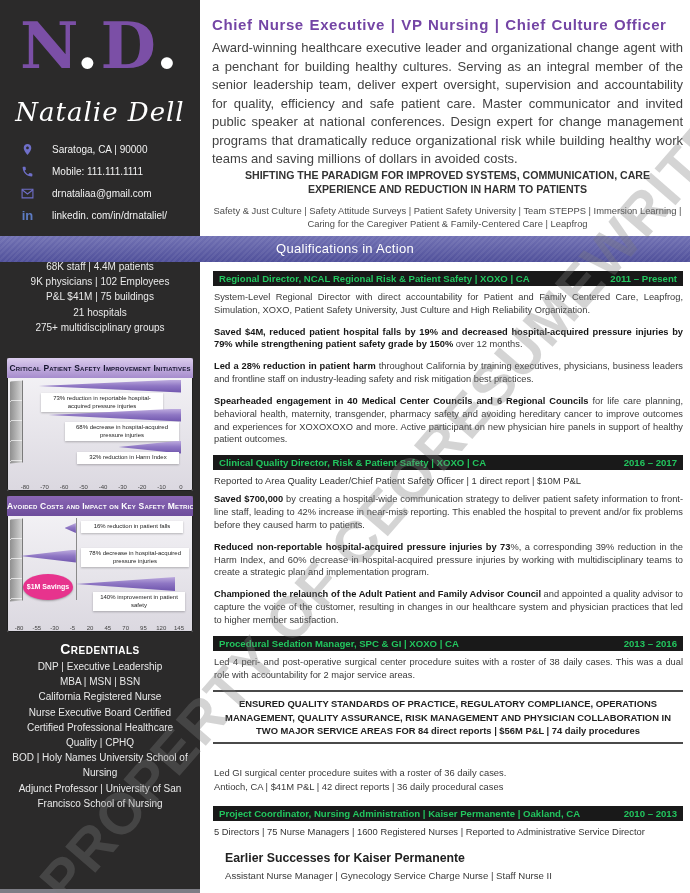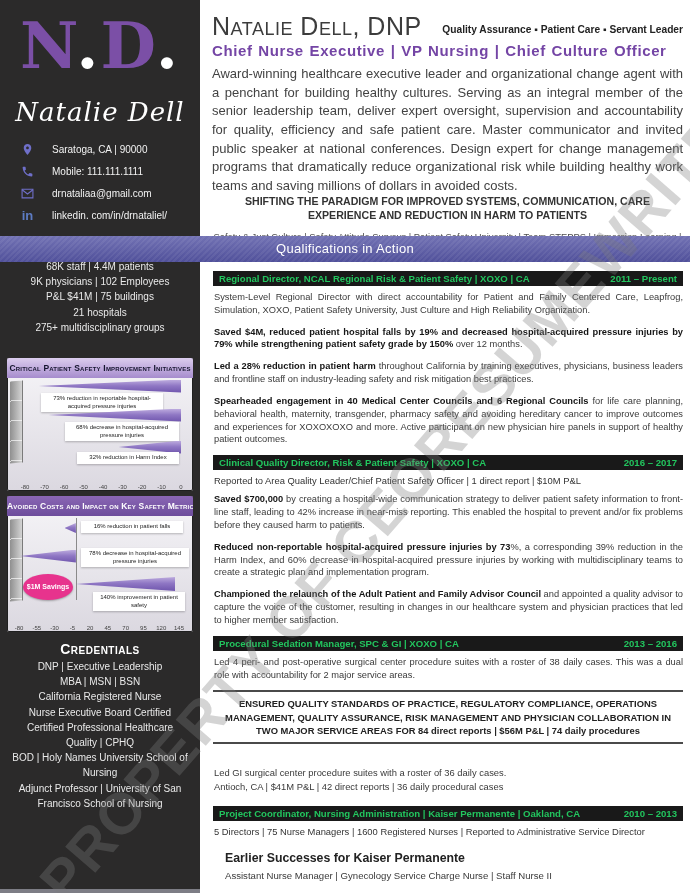--- a/index.html
+++ b/index.html
@@ -198,24 +198,20 @@
           <div class="sline">California Registered Nurse</div>
           <div class="sline">Nurse Executive Board Certified</div>
           <div class="sline">Certified Professional Healthcare Quality | CPHQ</div>
           <div class="sline">BOD | Holy Names University School of Nursing</div>
           <div class="sline">Adjunct Professor | University of San Francisco School of Nursing</div>
         </div>
     </div>
   </div>
 
   <div class="hdr">
-    <div class="namerow">
-      <div class="pname">Natalie Dell, DNP</div>
-      <div class="tagline">Quality Assurance ▪ Patient Care ▪ Servant Leader</div>
-    </div>
     <div class="ptitle">Chief Nurse Executive | VP Nursing | Chief Culture Officer</div>
     <div class="summary">Award-winning healthcare executive leader and organizational change agent with a penchant for building healthy cultures. Serving as an integral member of the senior leadership team, deliver expert oversight, supervision and accountability for quality, efficiency and safe patient care. Master communicator and invited public speaker at national conferences. Design expert for change management programs that dramatically reduce organizational risk while building healthy work teams and saving millions of dollars in avoided costs.</div>
     <div class="headline">SHIFTING THE PARADIGM FOR IMPROVED SYSTEMS, COMMUNICATION, CARE EXPERIENCE AND REDUCTION IN HARM TO PATIENTS</div>
     <div class="keywords">Safety &amp; Just Culture | Safety Attitude Surveys | Patient Safety University | Team STEPPS | Immersion Learning | Caring for the Caregiver Patient &amp; Family-Centered Care | Leapfrog</div>
   </div>
 
   <div class="banner">Qualifications in Action</div>
 
   <div class="main">
     <div id="jobs">

